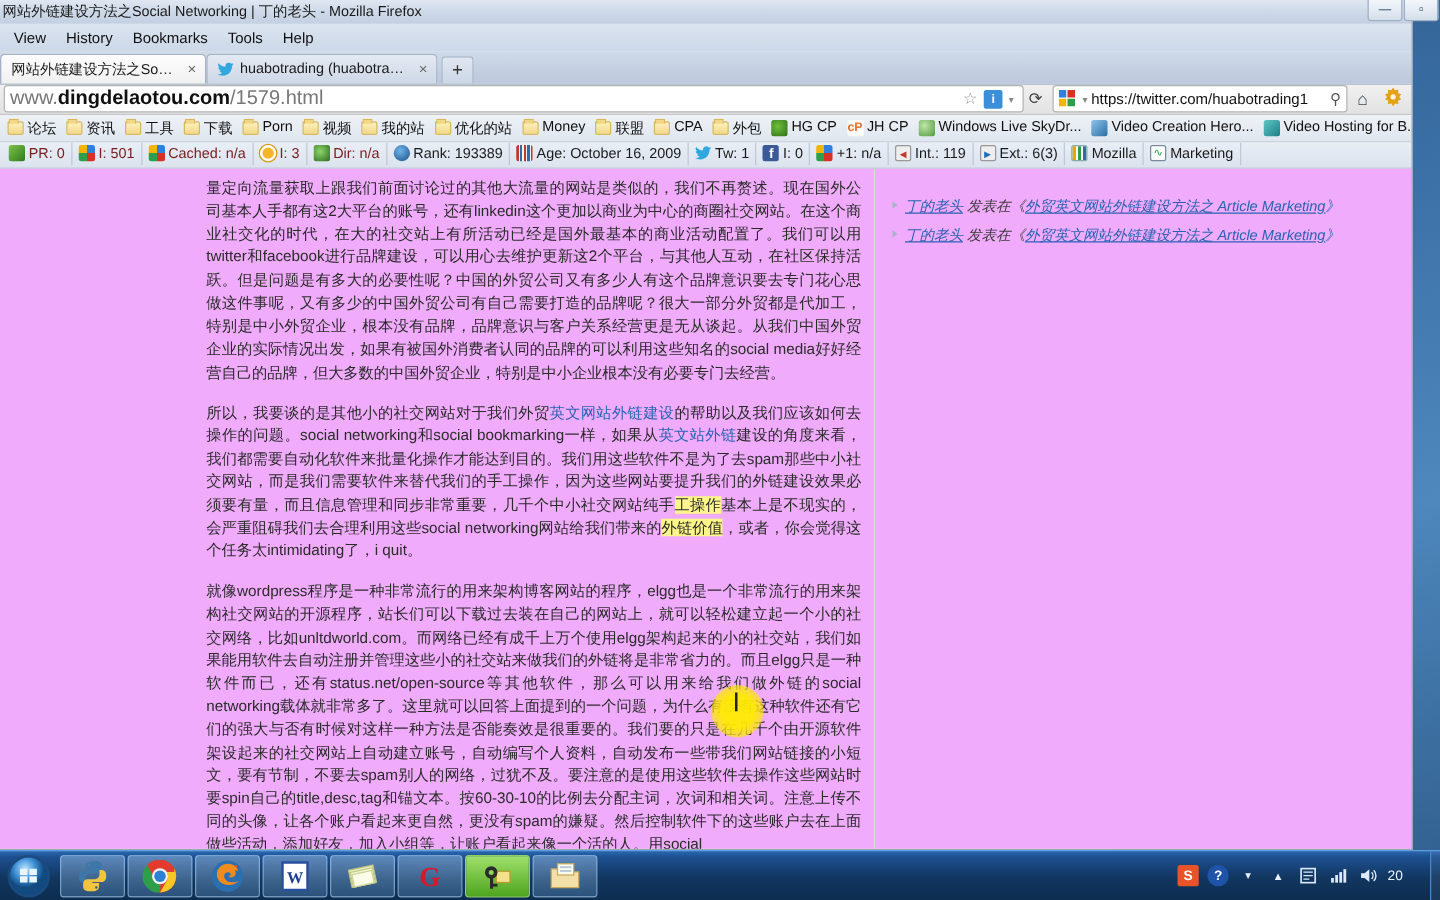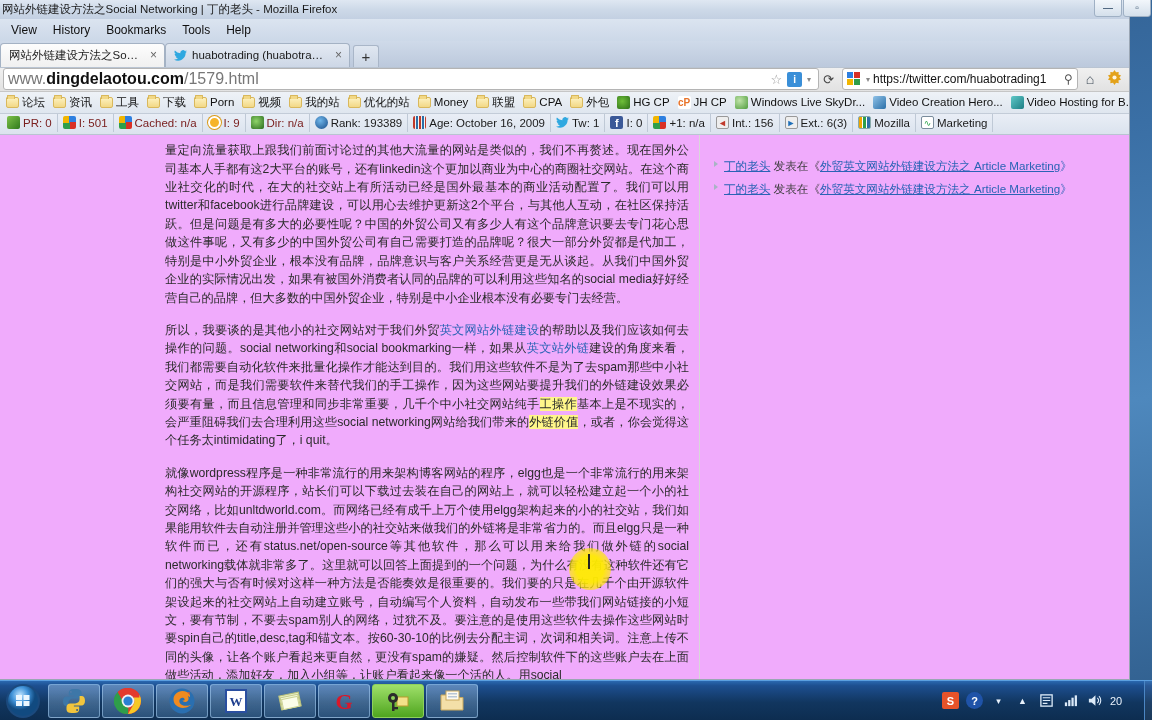--- a/index.html
+++ b/index.html
@@ -182,21 +182,21 @@
 
   
   .content {
     flex: 1 1 auto; background: #f0abfc; display: flex; position: relative;
     overflow: hidden;
   }
   .col-main {
     width: 700px; flex: 0 0 700px; border-right: 1px solid #d8d8d8;
     padding: 6px 10px 0 165px; position: relative;
   }
-  .col-side { flex: 1 1 auto; padding: 6px 8px 0 14px; position: relative; }
+  .col-side { flex: 1 1 auto; padding: 6px 8px 0 14px; position: relative; font-style: italic; }
 
   p.body-p {
     font-size: 12.2px; line-height: 18.4px; color: #2b2b2b;
     text-align: justify; margin-bottom: 14px;
     font-family: "Liberation Sans","DejaVu Sans", sans-serif;
   }
   p.body-p a { color: #2a63b5; text-decoration: none; }
   .hl { background: #fff68a; }
 
   
@@ -427,21 +427,21 @@
     <div class="seoitem">
         <span class="sicon" style="background:conic-gradient(#2d7fe0 0 25%,#d93025 0 50%,#2e9e4a 0 75%,#f2b600 0);"></span>
         <span class="si-label">I: 501</span>
       </div>
     <div class="seoitem">
         <span class="sicon" style="background:conic-gradient(#2d7fe0 0 25%,#d93025 0 50%,#2e9e4a 0 75%,#f2b600 0);"></span>
         <span class="si-label">Cached: n/a</span>
       </div>
     <div class="seoitem">
         <span class="sicon" style="background:#f6b42a;border:2px solid #fff;box-shadow:0 0 0 1px #d99a18;border-radius:50%;"></span>
-        <span class="si-label">I: 9</span>
+        <span class="si-label">I: 3</span>
       </div>
     <div class="seoitem">
         <span class="sicon" style="background:radial-gradient(circle at 40% 40%,#8fd46a,#2a6b1d);"></span>
         <span class="si-label">Dir: n/a</span>
       </div>
     <div class="seoitem dark">
         <span class="sicon" style="background:radial-gradient(circle at 40% 35%,#6fb6ea,#174a86);border-radius:50%;"></span>
         <span class="si-label">Rank: 193389</span>
       </div>
     <div class="seoitem dark">
@@ -457,21 +457,21 @@
     <div class="seoitem dark">
         <span class="sicon" style="background:#3b5998;color:#fff;font-weight:bold;font-size:11px;display:flex;align-items:center;justify-content:center;">f</span>
         <span class="si-label">I: 0</span>
       </div>
     <div class="seoitem dark">
         <span class="sicon" style="background:conic-gradient(#2d7fe0 0 25%,#d93025 0 50%,#2e9e4a 0 75%,#f2b600 0);"></span>
         <span class="si-label">+1: n/a</span>
       </div>
     <div class="seoitem dark">
         <span class="sicon" style="background:#eee;border:1px solid #999;color:#c0392b;font-size:9px;display:flex;align-items:center;justify-content:center;">◄</span>
-        <span class="si-label">Int.: 156</span>
+        <span class="si-label">Int.: 119</span>
       </div>
     <div class="seoitem dark">
         <span class="sicon" style="background:#eee;border:1px solid #999;color:#1f6fb8;font-size:9px;display:flex;align-items:center;justify-content:center;">►</span>
         <span class="si-label">Ext.: 6(3)</span>
       </div>
     <div class="seoitem dark">
         <span class="sicon" style="background:#fff;border:1px solid #8aa; background-image:linear-gradient(90deg,#f0a500 0 3px,transparent 3px 4px,#2e9e4a 4px 7px,transparent 7px 8px,#2b6fa8 8px 11px);"></span>
         <span class="si-label">Mozilla</span>
       </div>
     <div class="seoitem dark">

